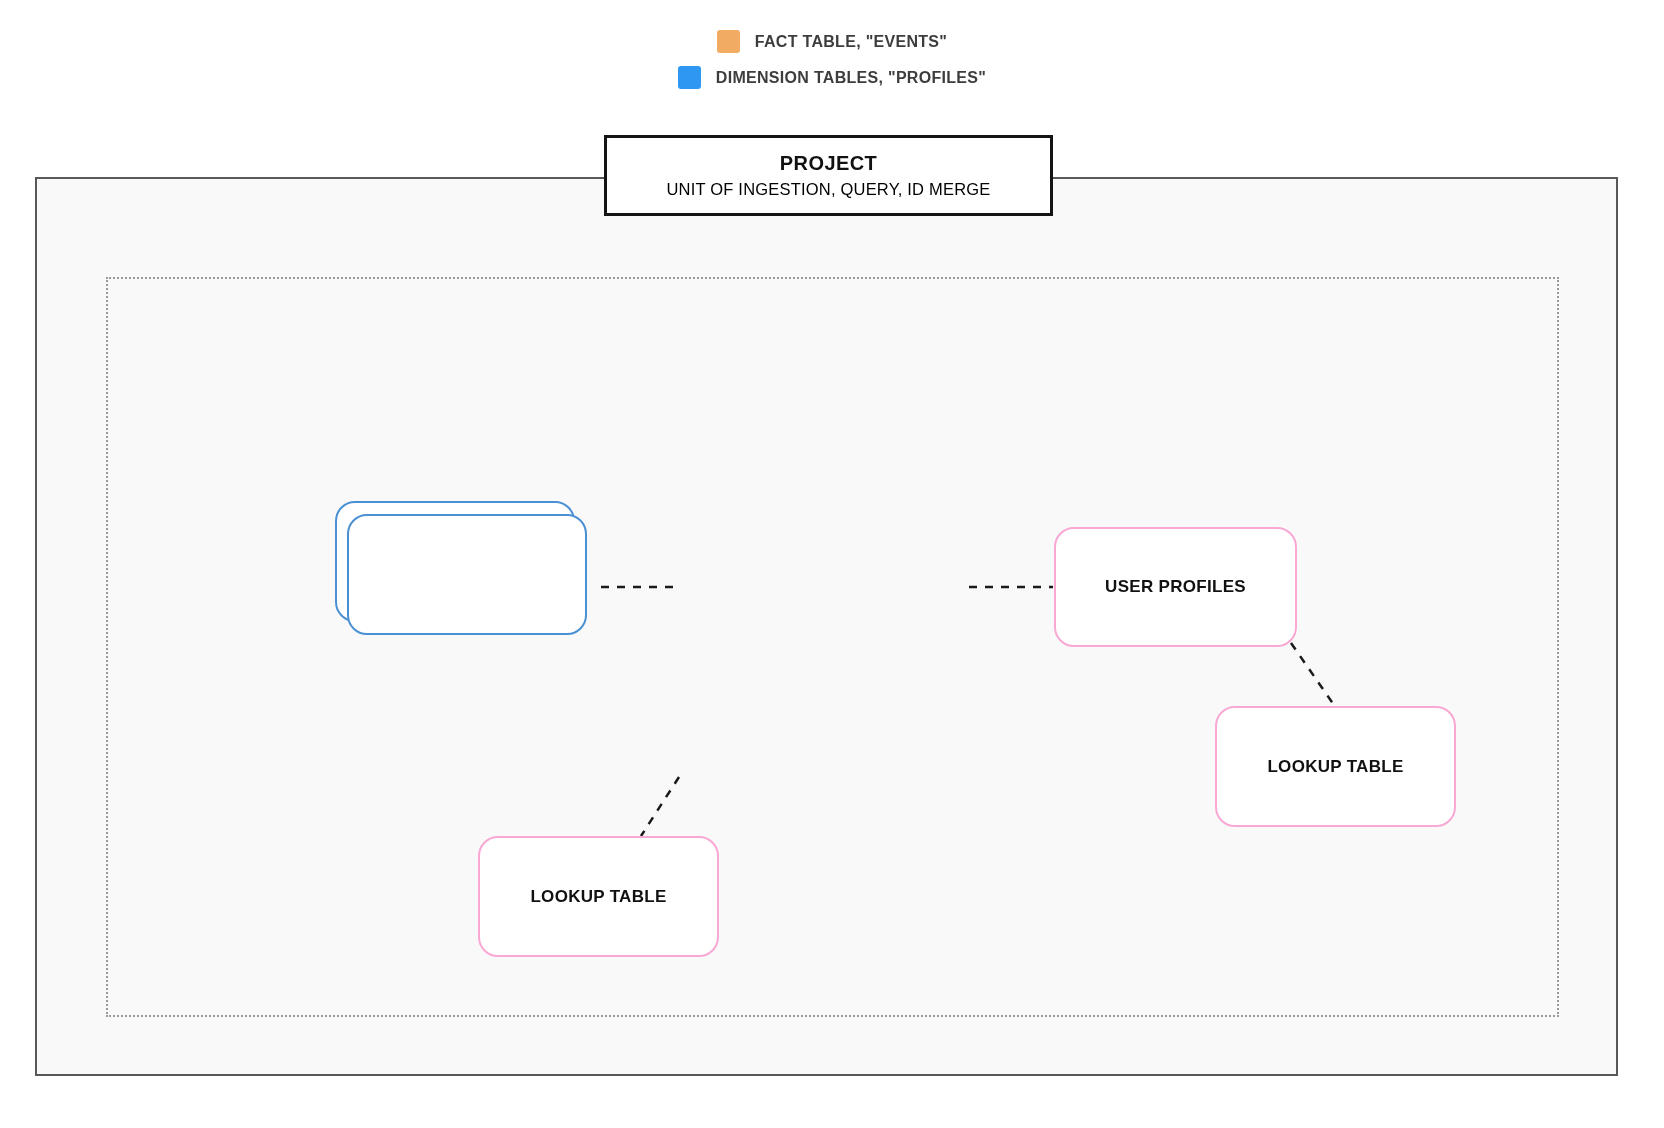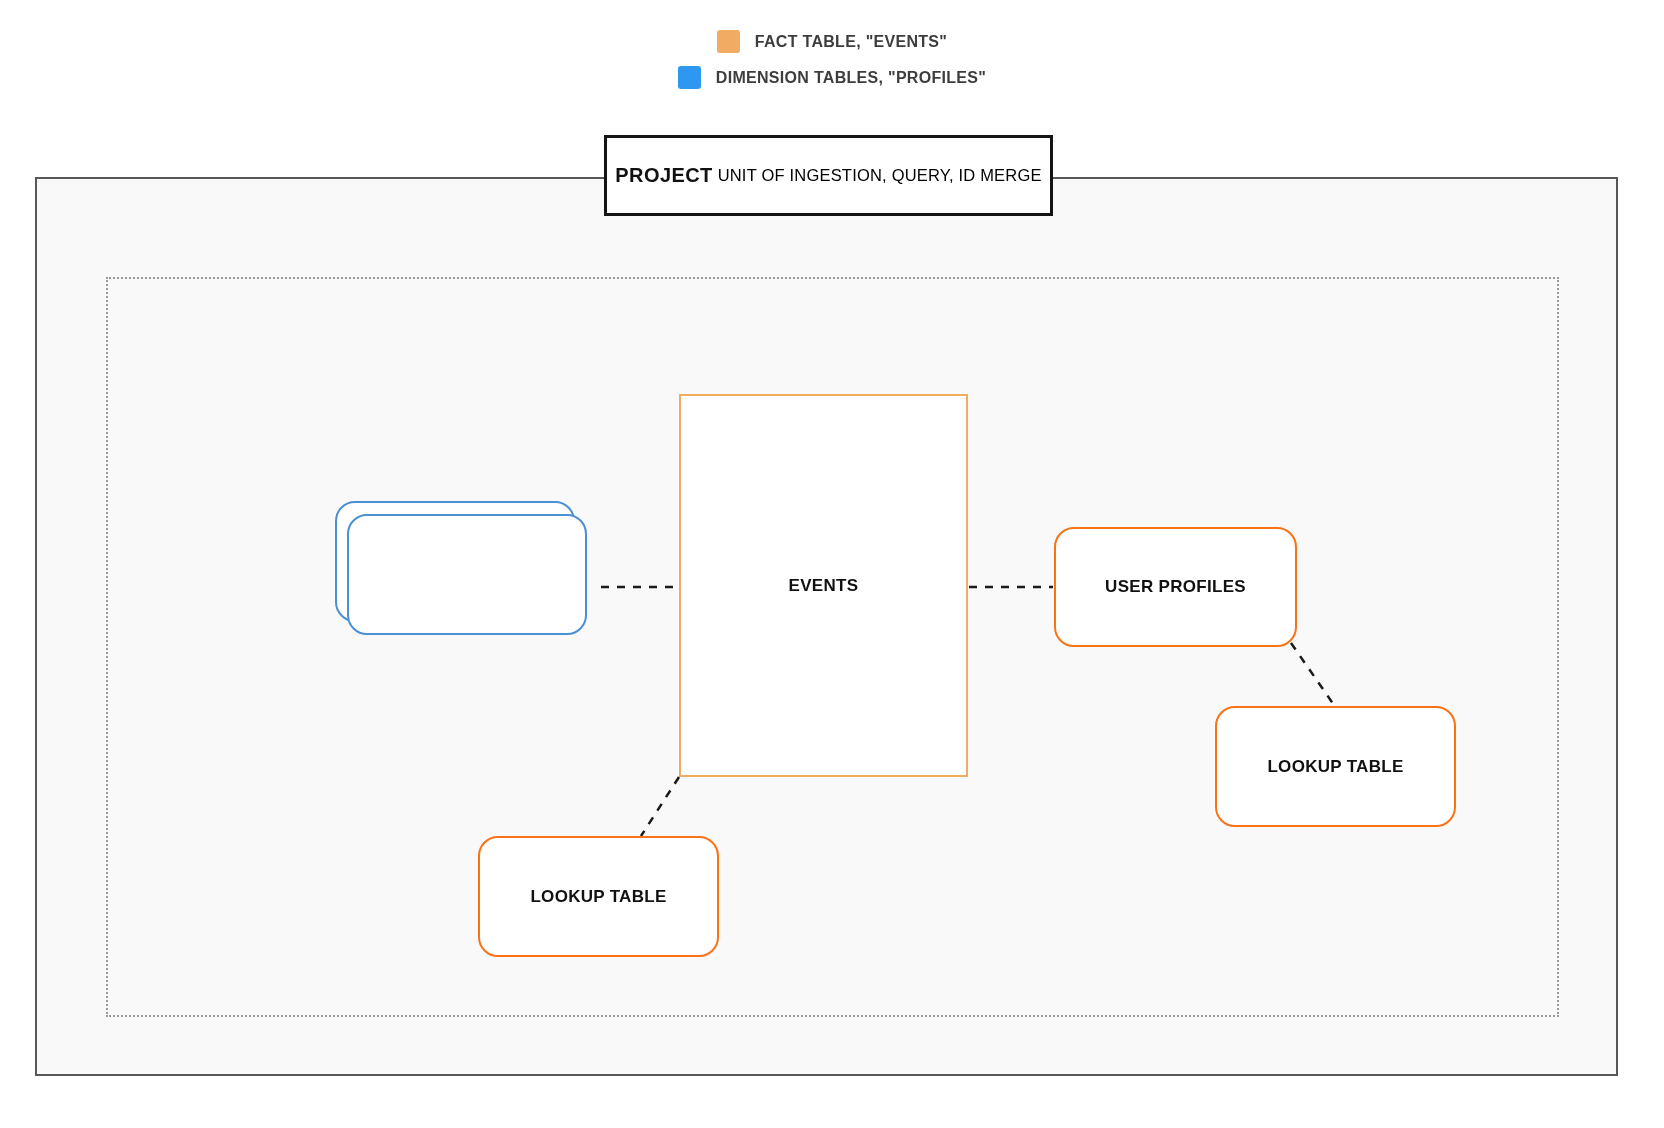--- a/index.html
+++ b/index.html
@@ -57,21 +57,21 @@
     border: 2px dotted #9a9a9a;
     z-index: 1;
   }
 
   
   .header-box {
     position: absolute;
     width: 449px; height: 81px;
     background: #ffffff;
     display: flex;
-    flex-direction: row;
+    flex-direction: column;
     align-items: center;
     justify-content: center;
     gap: 5px;
     z-index: 5;
     text-align: center;
   }
   .project-box {
     left: 604px; top: 135px;
     border: 3px solid #141414;
   }
@@ -115,21 +115,21 @@
     color: #111111;
     letter-spacing: 0.3px;
     text-align: center;
   }
   .node-events {
     left: 679px; top: 394px;
     width: 289px; height: 383px;
     border: 2px solid #f0ad62;
   }
   .node-blue {
-    border: 2px solid #f97316;
+    border: 2px solid #f9a8d4;
     border-radius: 20px;
   }
   .node-user-profiles  { left: 1054px; top: 527px; width: 243px; height: 120px; }
   .node-lookup-right   { left: 1215px; top: 706px; width: 241px; height: 121px; }
   .node-lookup-bottom  { left: 478px;  top: 836px; width: 241px; height: 121px; }
 
   .group-card {
     position: absolute;
     width: 240px; height: 121px;
     background: #ffffff;
@@ -168,23 +168,20 @@
     <line x1="969" y1="587" x2="1053" y2="587" stroke="#1a1a1a" stroke-width="2.5" stroke-dasharray="8 8"></line>
     <line x1="1291" y1="643" x2="1334" y2="705" stroke="#1a1a1a" stroke-width="2.5" stroke-dasharray="8 8"></line>
     <line x1="679" y1="777" x2="641" y2="836" stroke="#1a1a1a" stroke-width="2.5" stroke-dasharray="8 8"></line>
   </svg>
 
   <div class="header-box project-box">
     <div class="header-title">PROJECT</div>
     <div class="header-subtitle">UNIT OF INGESTION, QUERY, ID MERGE</div>
   </div>
 
-  <div class="node node-events">
-    <span>EVENTS</span>
-  </div>
 
   <div class="group-card group-card-back"></div>
   <div class="group-card group-card-middle"></div>
 
   <div class="node node-blue node-user-profiles">
     <span>USER PROFILES</span>
   </div>
 
   <div class="node node-blue node-lookup-right">
     <span>LOOKUP TABLE</span>

